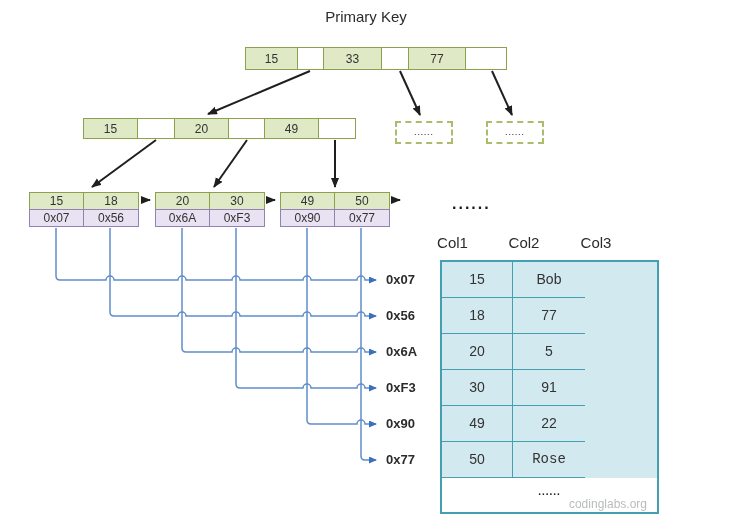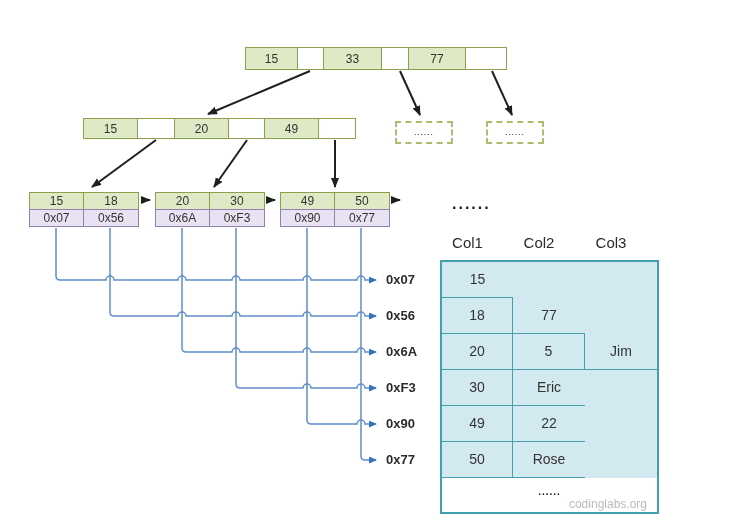--- a/index.html
+++ b/index.html
@@ -21,37 +21,38 @@
   .leafrow .cell{box-sizing:border-box;width:55px;display:flex;align-items:center;justify-content:center;font-size:12px;}
   .krow .cell{height:18px;background:#dfe9c6;border:1px solid #8ba24c;}
   .krow .cell + .cell{border-left:none;}
   .arow .cell{height:18px;background:#e9e2f2;border:1px solid #9182b2;margin-top:-1px;}
   .arow .cell + .cell{border-left:none;}
   .dashed{box-sizing:border-box;width:58px;height:23px;border:2px dashed #aabd6d;background:#fff;
     display:flex;align-items:center;justify-content:center;font-size:8px;font-weight:bold;color:#555;letter-spacing:1px;}
   .dots-big{font-size:16px;font-weight:bold;letter-spacing:2px;color:#1a1a1a;}
   .hexlbl{font-size:13px;font-weight:bold;color:#2b2b2b;width:44px;}
   
-  #thead{left:432px;top:234px;width:217px;display:flex;}
+  #thead{left:417px;top:234px;width:217px;display:flex;}
   #thead span{display:block;text-align:center;font-size:15px;color:#2b2b2b;}
   #dtable{left:440px;top:260px;border:2px solid #44a0ae;background:#d2e9ef;}
   .trow{display:flex;}
   .tcell{box-sizing:border-box;height:36px;line-height:34px;text-align:center;font-size:14px;color:#333;
     border-right:1px solid #44a0ae;border-bottom:1px solid #44a0ae;background:#d2e9ef;}
   .trow .tcell:last-child{border-right:none;}
   .tfoot{position:relative;width:215px;height:34px;background:#ffffff;}
   .tfoot .fdots{position:absolute;left:0;right:0;top:8px;text-align:center;font-size:10px;font-weight:bold;letter-spacing:1px;color:#222;}
   .watermark{position:absolute;right:10px;bottom:1px;font-size:12px;color:#b9bcbe;}
   svg{position:absolute;left:0;top:0;pointer-events:none;}
 </style>
 </head>
 <body>
 
 <div id="canvas">
 
+  <div class="abs" id="title">Primary Key</div>
 
   <div class="abs node" style="left:245px;top:47px;height:23px;">
     <div class="cell key" style="width:52px;">15</div>
     <div class="cell ptr" style="width:26px;"></div>
     <div class="cell key" style="width:58px;">33</div>
     <div class="cell ptr" style="width:27px;"></div>
     <div class="cell key" style="width:57px;">77</div>
     <div class="cell ptr" style="width:40px;"></div>
   </div>
 
@@ -111,41 +112,41 @@
 
   <div class="abs" id="thead">
     <span style="width:71px;">Col1</span>
     <span style="width:72px;">Col2</span>
     <span style="width:72px;">Col3</span>
   </div>
 
   <div class="abs" id="dtable">
     <div class="trow">
       <div class="tcell" style="width:71px;">15</div>
+      <div class="tcell" style="width:72px;">Bob</div>
     </div>
     <div class="trow">
       <div class="tcell" style="width:71px;">18</div>
       <div class="tcell" style="width:72px;">77</div>
     </div>
     <div class="trow">
       <div class="tcell" style="width:71px;">20</div>
       <div class="tcell" style="width:72px;">5</div>
-      <div class="tcell" style="width:72px;">Jim</div>
     </div>
     <div class="trow">
       <div class="tcell" style="width:71px;">30</div>
-      <div class="tcell" style="width:72px;">Eric</div>
+      <div class="tcell" style="width:72px;">91</div>
     </div>
     <div class="trow">
       <div class="tcell" style="width:71px;">49</div>
       <div class="tcell" style="width:72px;">22</div>
     </div>
     <div class="trow">
       <div class="tcell" style="width:71px;">50</div>
-      <div class="tcell" style="width:72px;">Rose</div>
+      <div class="tcell" style="width:72px;font-family:Liberation Mono, monospace;">Rose</div>
     </div>
     <div class="tfoot">
       <div class="fdots">......</div>
       <div class="watermark">codinglabs.org</div>
     </div>
   </div>
 
   <svg width="732" height="528" viewBox="0 0 732 528">
     <defs>
       <marker id="mb" markerUnits="userSpaceOnUse" markerWidth="12" markerHeight="10" refX="9" refY="4" orient="auto">

